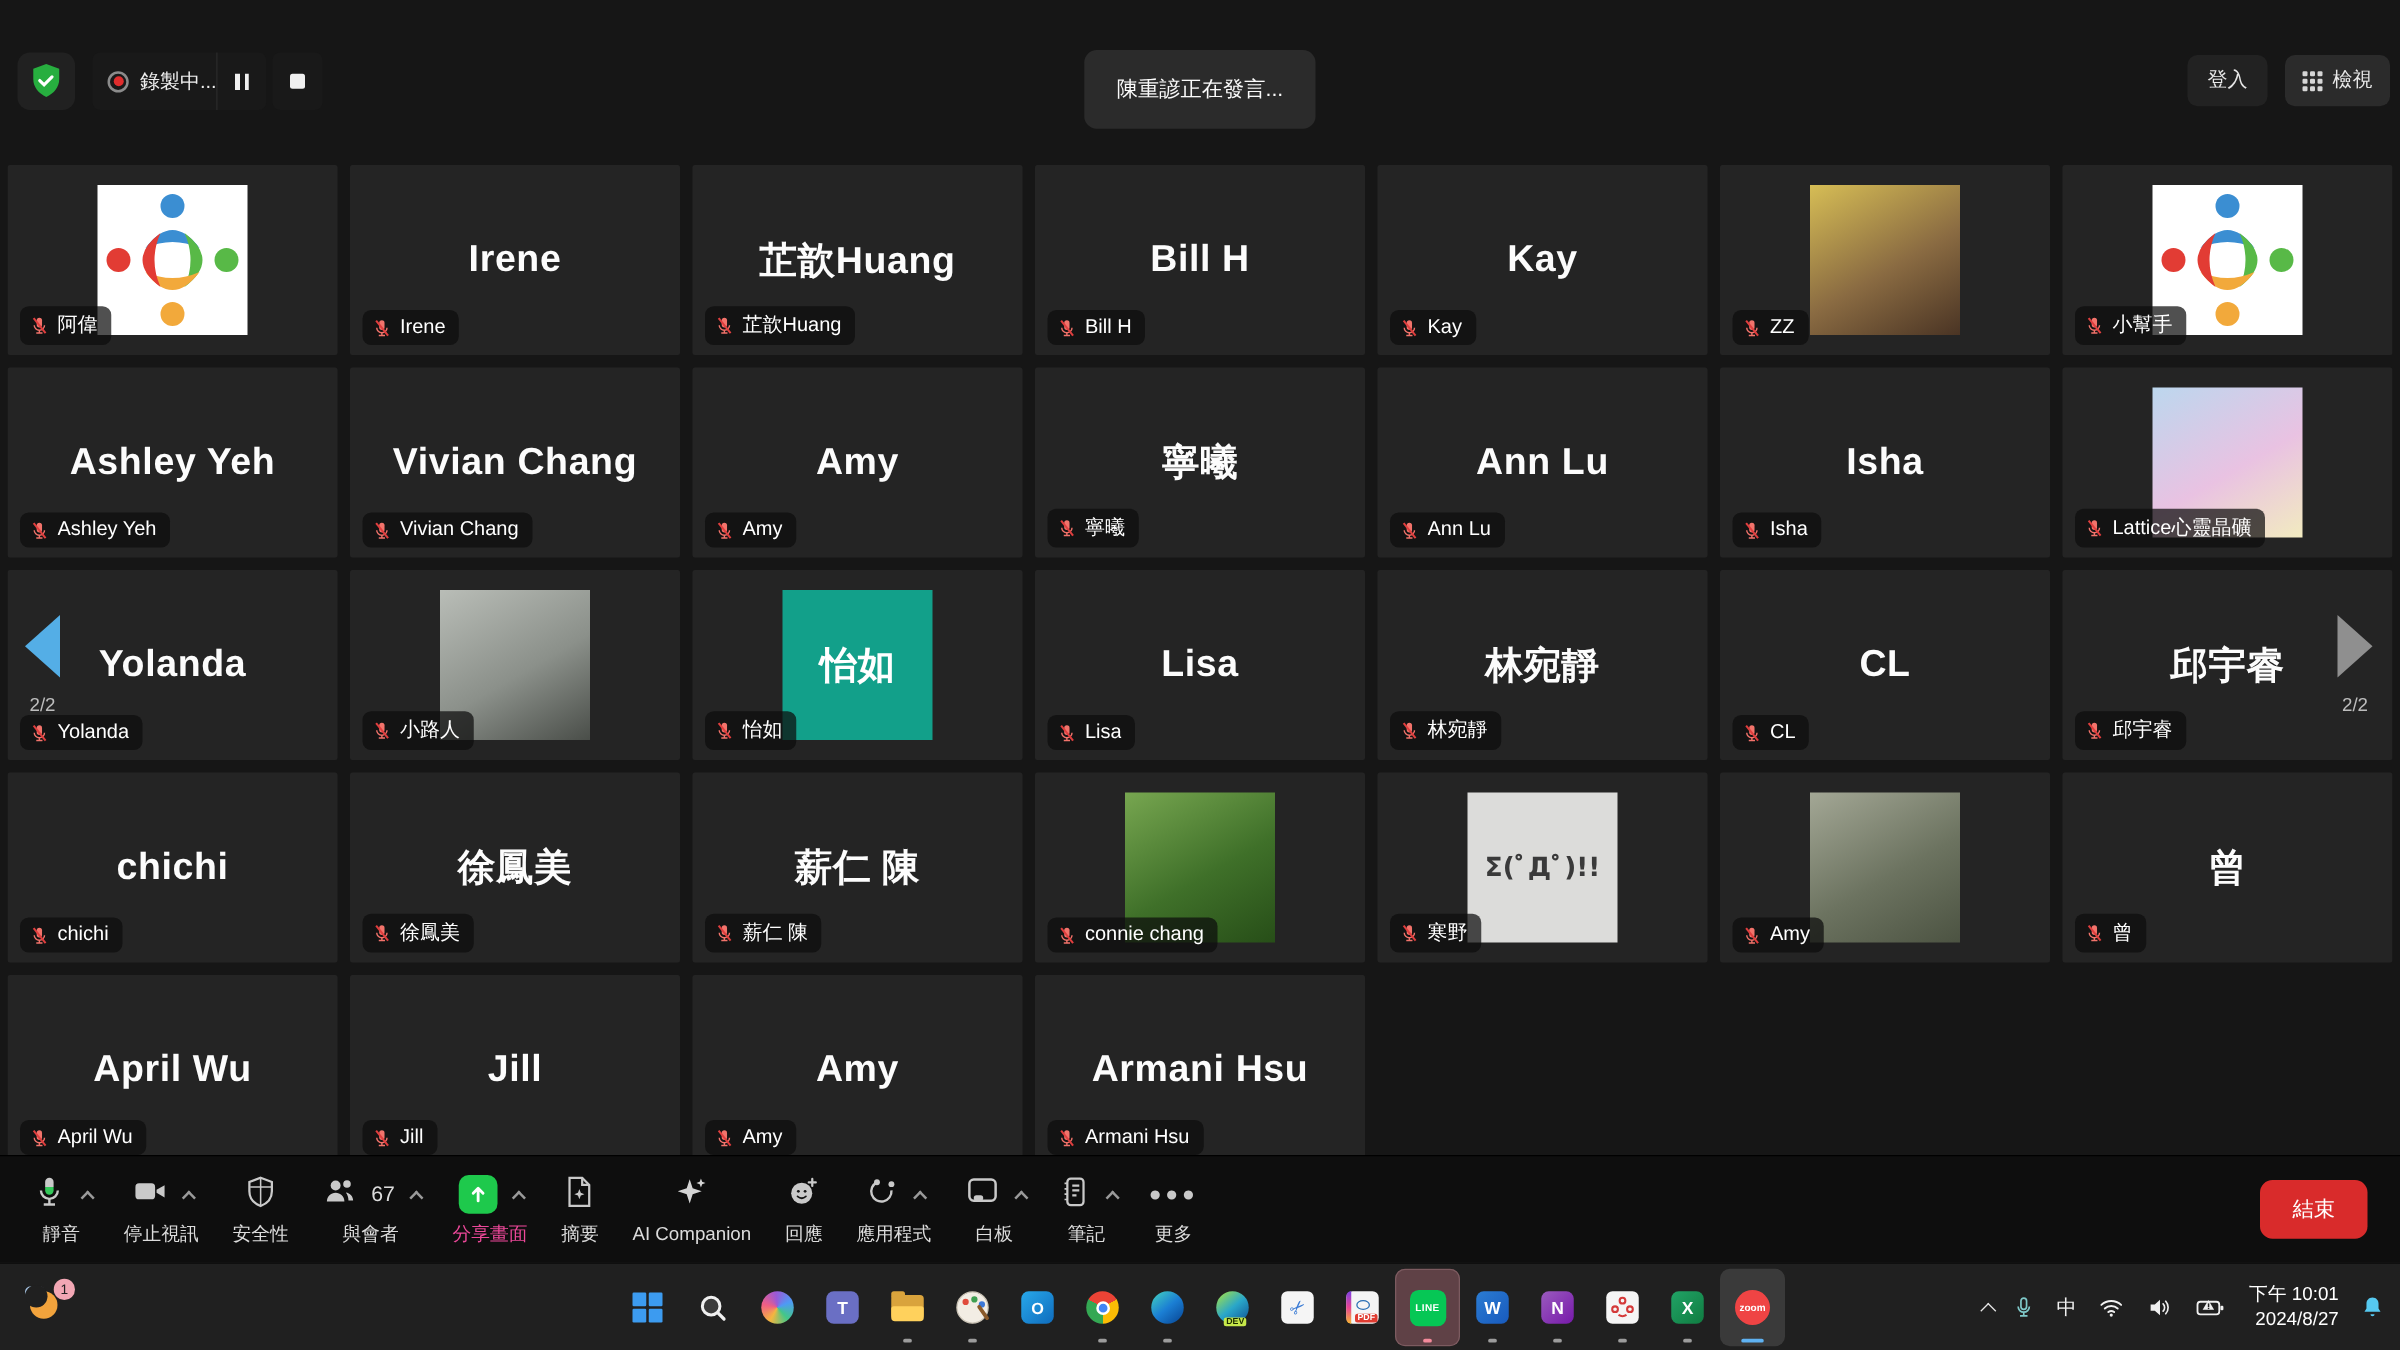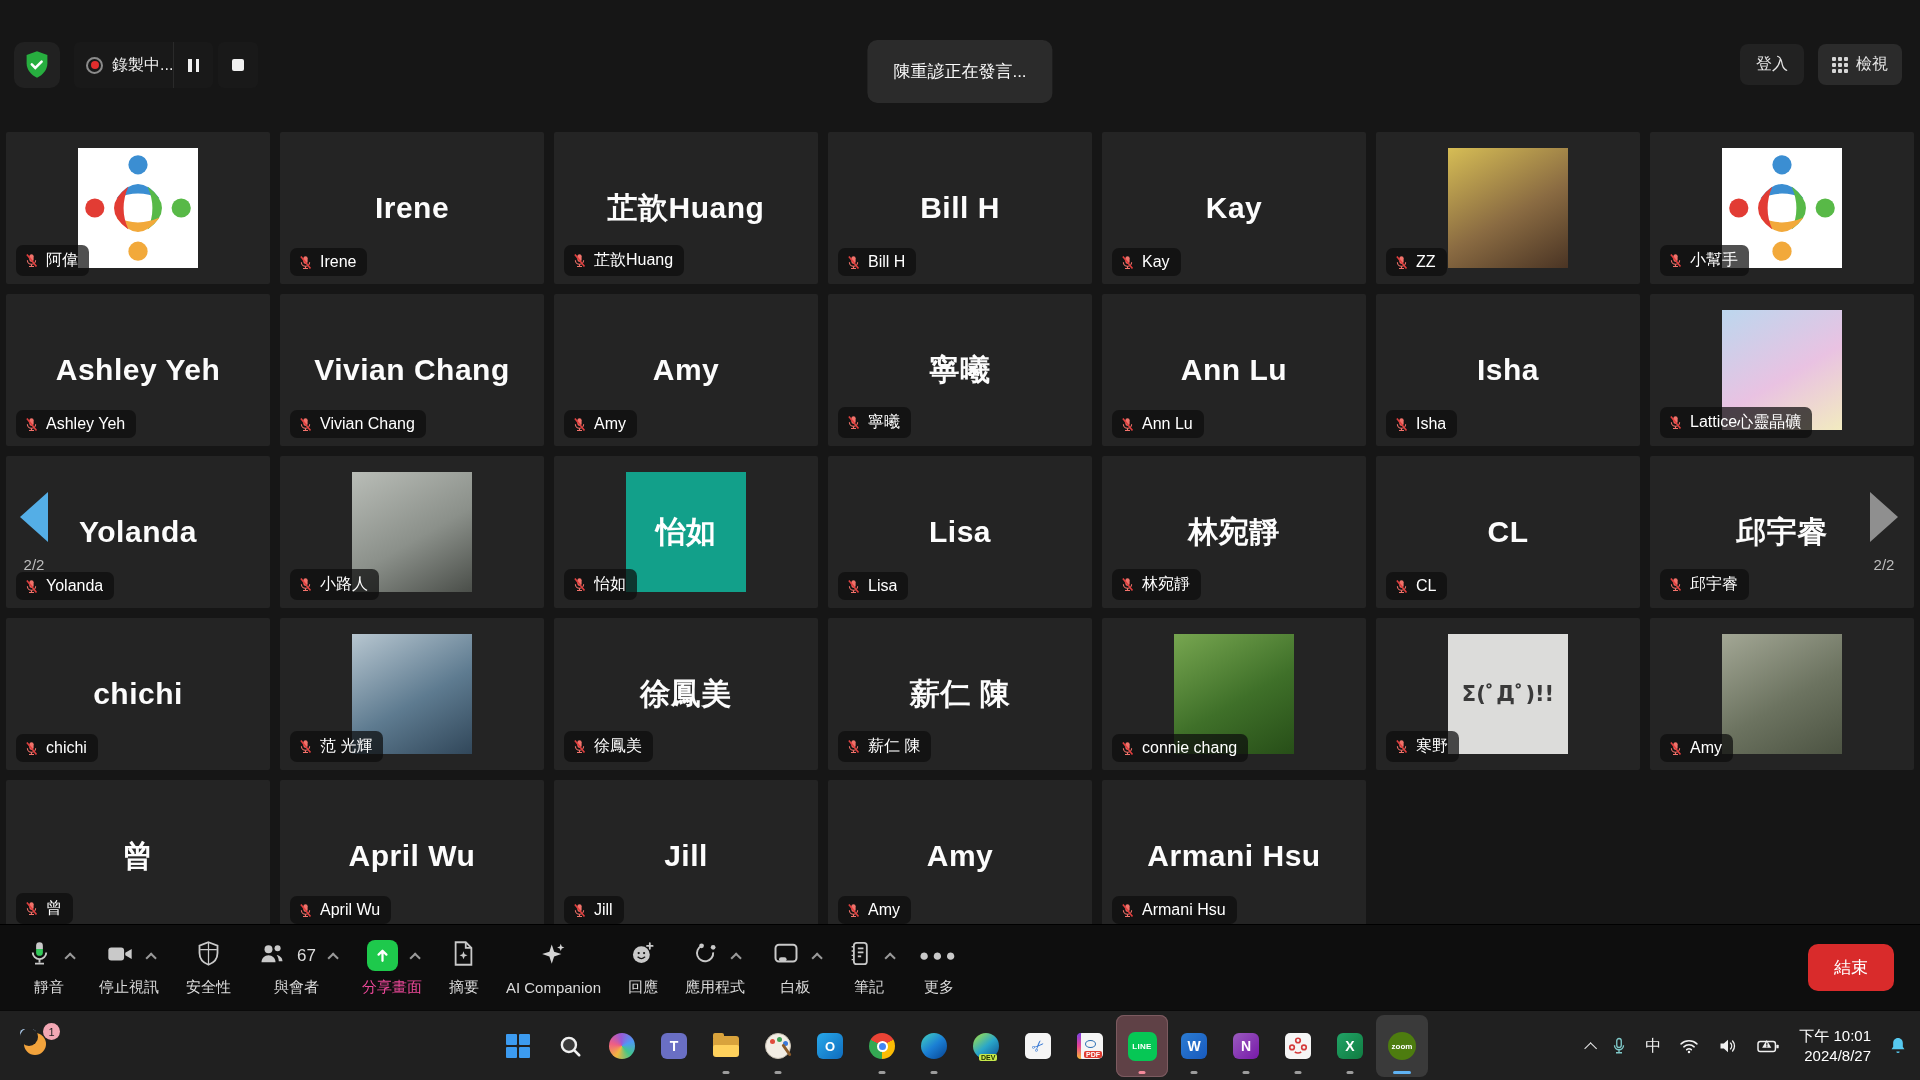--- a/index.html
+++ b/index.html
@@ -23,21 +23,21 @@
   .rec-wrap { position:absolute; left:74px; top:8px; display:flex; gap:5px; }
   .rec-pill { display:flex; align-items:center; background:#191919; border-radius:6px; height:46px; padding:0 0 0 12px; }
   .rec-dot { width:17px; height:17px; border-radius:50%; border:2px solid #8b8b8b; display:flex; align-items:center; justify-content:center; margin-right:9px; }
   .rec-dot i { width:8px; height:8px; border-radius:50%; background:#e02d2d; }
   .rec-label { color:#eee; font-size:16px; margin-right:0; }
   .rec-btn { width:40px; height:46px; display:flex; align-items:center; justify-content:center; border-left:1px solid #2a2a2a; }
   .pause-glyph { display:flex; gap:4px; } .pause-glyph i { width:3.4px; height:13px; background:#f0f0f0; }
   .stop-btn { width:40px; height:46px; background:#191919; border-radius:6px; display:flex; align-items:center; justify-content:center; }
   .stop-glyph { width:12px; height:12px; background:#f0f0f0; border-radius:2px; }
   .speaking-toast { position:absolute; left:50%; transform:translateX(-50%); top:6px; background:#2b2b2b; border-radius:10px; padding:20px 26px; color:#fafafa; font-size:17px; white-space:nowrap; }
-  .topbar-right { position:absolute; right:18px; top:10px; display:flex; gap:14px; }
+  .topbar-right { position:absolute; right:8px; top:10px; display:flex; gap:14px; }
   .signin-btn { background:#222; color:#e8e8e8; font-size:16px; border-radius:8px; padding:10px 16px; }
   .view-btn { background:#2b2b2b; color:#e8e8e8; font-size:16px; border-radius:8px; padding:10px 14px; display:flex; align-items:center; gap:8px; }
   .grid-icon { display:grid; grid-template-columns:repeat(3,4px); gap:2px; }
   .grid-icon i { width:4px; height:4px; background:#d6d6d6; border-radius:1px; }
 
   
   .pgrid { position:absolute; left:6px; top:98px; width:1908px; height:792px; display:grid; grid-template-columns:repeat(7,1fr); grid-auto-rows:152px; gap:10px; overflow:hidden; }
   .tile { position:relative; background:#242424; border-radius:2px; overflow:hidden; }
   .tile .bigname { position:absolute; inset:0; display:flex; align-items:center; justify-content:center; color:#fcfcfc; font-size:30px; font-weight:bold; letter-spacing:.5px; }
   .tile .avatar { position:absolute; left:50%; top:50%; transform:translate(-50%,-50%); width:120px; height:120px; display:flex; align-items:center; justify-content:center; }
@@ -101,21 +101,21 @@
   .ic-edge { width:26px; height:26px; border-radius:50%; background:linear-gradient(140deg,#40ccc1 5%,#1b7fd4 50%,#0b4f9e 90%); }
   .ic-edgedev { position:relative; }
   .ic-edgedev .edge2 { width:26px; height:26px; border-radius:50%; background:linear-gradient(140deg,#9fe04a 5%,#2aa7c9 50%,#13609e 90%); display:block; }
   .ic-edgedev b { position:absolute; bottom:-2px; left:6px; background:#c6e84a; color:#1c2b00; font-size:7px; padding:0 2px; border-radius:2px; }
   .ic-white { width:26px; height:26px; background:#f5f5f5; border-radius:5px; display:flex; align-items:center; justify-content:center; position:relative; }
   .ic-snip span { color:#3a7bd5; font-size:15px; display:block; transform:rotate(-45deg); font-family:"DejaVu Sans",sans-serif; }
   .ic-pdf::before { content:''; position:absolute; left:0; top:0; bottom:0; width:4px; border-radius:4px 0 0 4px; background:linear-gradient(#7b3fe4,#e84393,#f7b731); }
   .ic-pdf .eye { width:11px; height:8px; border:1.6px solid #2b6fb4; border-radius:50%; position:relative; margin-bottom:5px; }
   .ic-pdf b { position:absolute; bottom:1px; right:1px; background:#e03c31; color:#fff; font-size:7px; padding:0 2px; border-radius:2px; }
   .ic-line { width:29px; height:29px; background:#06C755; border-radius:7px; color:#fff; font-weight:bold; font-size:8px; display:flex; align-items:center; justify-content:center; letter-spacing:.3px; }
-  .ic-zoomapp { width:28px; height:28px; border-radius:50%; background:#4d7c0f; color:#fff; font-weight:bold; font-size:8px; display:flex; align-items:center; justify-content:center; }
+  .ic-zoomapp { width:28px; height:28px; border-radius:50%; background:#ef4444; color:#fff; font-weight:bold; font-size:8px; display:flex; align-items:center; justify-content:center; }
   .tb-tray { position:absolute; right:12px; top:0; height:70px; display:flex; align-items:center; gap:17px; }
   .tray-chev { width:9px; height:9px; border-top:1.8px solid #e8e8e8; border-right:1.8px solid #e8e8e8; transform:rotate(-45deg) translateY(3px); }
   .tray-ime { color:#f0f0f0; font-size:16px; }
   .tray-clock { text-align:right; color:#ffffff; font-size:15px; line-height:1.35; }
 
   .avatar-logo-svg { width:100%; height:100%; }
 </style>
 </head>
 <body>
 
@@ -464,32 +464,20 @@
       <div class="tile">
         <div class="bigname">chichi</div>
         <div class="nameplate">
           <svg viewBox="0 0 24 24" width="17" height="17">
             <rect x="9" y="3" width="6" height="11" rx="3" fill="#f2736b"></rect>
             <path d="M6.2 11.5a5.8 5.8 0 0 0 11.6 0" fill="none" stroke="#f2736b" stroke-width="1.6"></path>
             <path d="M12 17.3v2.6M8.5 20.4h7" stroke="#f2736b" stroke-width="1.6" fill="none"></path>
             <path d="M5.5 3.5L19 20.5" stroke="#e03e3e" stroke-width="2.3"></path>
           </svg>
           <span>chichi</span>
-        </div>
-      </div>
-      <div class="tile">
-        <div class="avatar" style="background: linear-gradient(150deg, rgb(183, 198, 208) 0%, rgb(94, 123, 144) 55%, rgb(49, 71, 90) 100%);"></div>
-        <div class="nameplate">
-          <svg viewBox="0 0 24 24" width="17" height="17">
-            <rect x="9" y="3" width="6" height="11" rx="3" fill="#f2736b"></rect>
-            <path d="M6.2 11.5a5.8 5.8 0 0 0 11.6 0" fill="none" stroke="#f2736b" stroke-width="1.6"></path>
-            <path d="M12 17.3v2.6M8.5 20.4h7" stroke="#f2736b" stroke-width="1.6" fill="none"></path>
-            <path d="M5.5 3.5L19 20.5" stroke="#e03e3e" stroke-width="2.3"></path>
-          </svg>
-          <span>范 光輝</span>
         </div>
       </div>
       <div class="tile">
         <div class="bigname">徐鳳美</div>
         <div class="nameplate">
           <svg viewBox="0 0 24 24" width="17" height="17">
             <rect x="9" y="3" width="6" height="11" rx="3" fill="#f2736b"></rect>
             <path d="M6.2 11.5a5.8 5.8 0 0 0 11.6 0" fill="none" stroke="#f2736b" stroke-width="1.6"></path>
             <path d="M12 17.3v2.6M8.5 20.4h7" stroke="#f2736b" stroke-width="1.6" fill="none"></path>
             <path d="M5.5 3.5L19 20.5" stroke="#e03e3e" stroke-width="2.3"></path>

